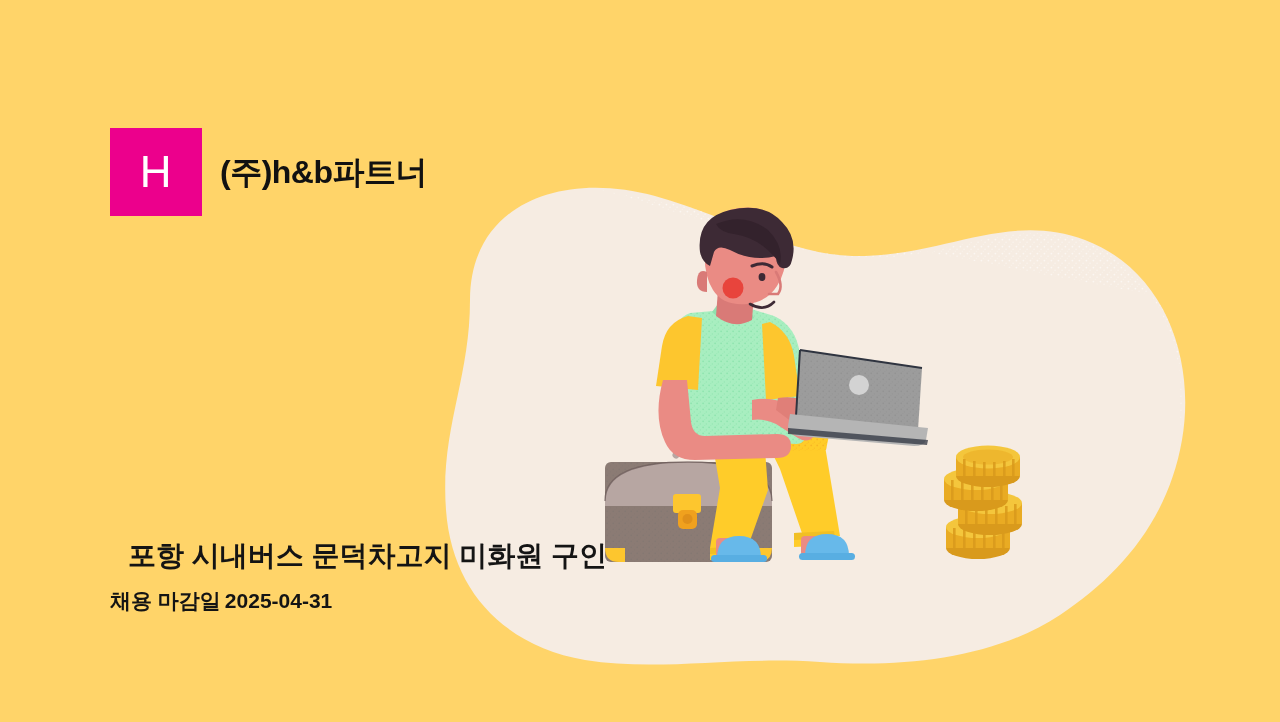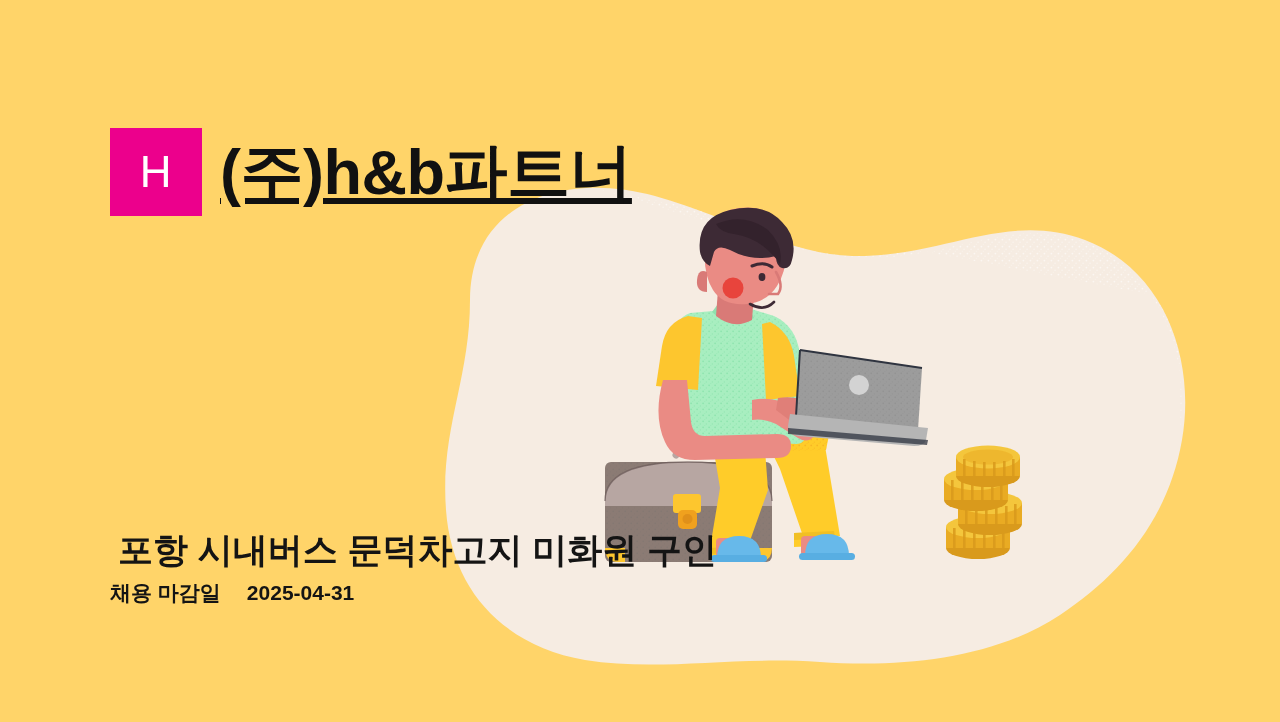--- a/index.html
+++ b/index.html
@@ -49,48 +49,47 @@
   }
   #logo-letter {
     color: #ffffff;
     font-size: 44px;
     font-weight: 400;
     line-height: 1;
     letter-spacing: 0.5px;
   }
   #company-name {
     color: #111111;
-    font-size: 63px;
+    font-size: 32px;
     font-weight: bold;
     line-height: 1;
     white-space: nowrap;
     letter-spacing: -0.5px;
-    text-decoration: underline;
   }
 
   
   #text-block {
     position: absolute;
     left: 110px;
     top: 522px;
     z-index: 20;
   }
   #job-title {
     color: #141414;
-    font-size: 35px;
+    font-size: 28px;
     font-weight: bold;
     line-height: 1.15;
     white-space: nowrap;
-    margin: 8px;
+    margin: 18px;
   }
   #deadline-row {
     margin-top: 12px;
     display: flex;
     align-items: flex-start;
-    gap: 26px;
+    gap: 4px;
     white-space: nowrap;
   }
   #deadline-label, #deadline-date {
     color: #141414;
     font-size: 21px;
     font-weight: bold;
     line-height: 1;
   }
 </style>
 </head>

